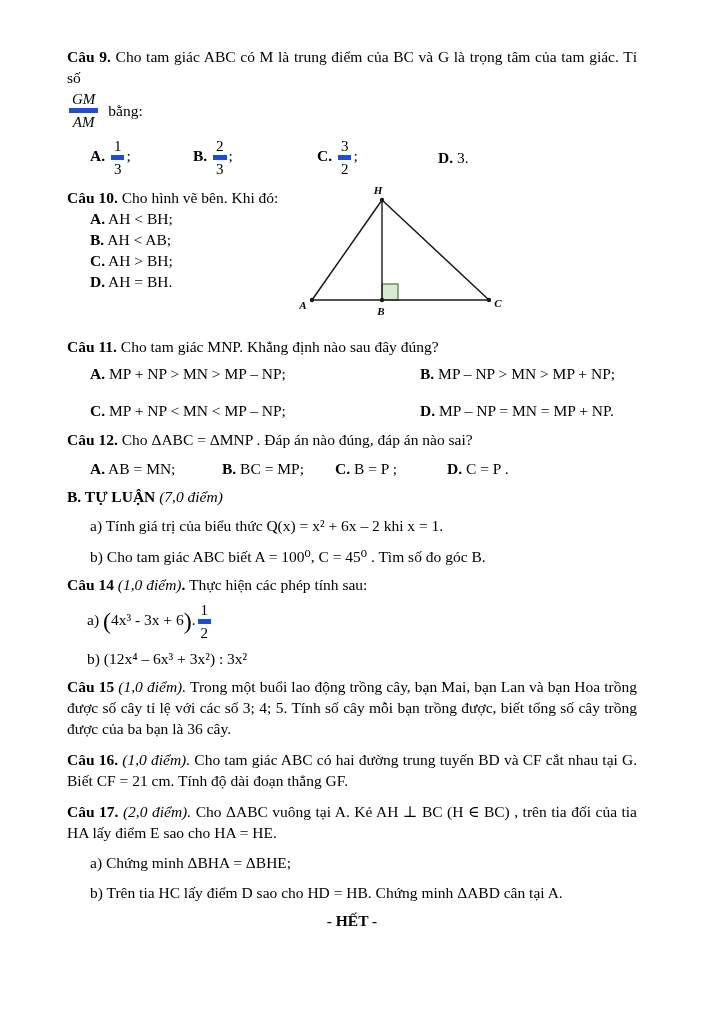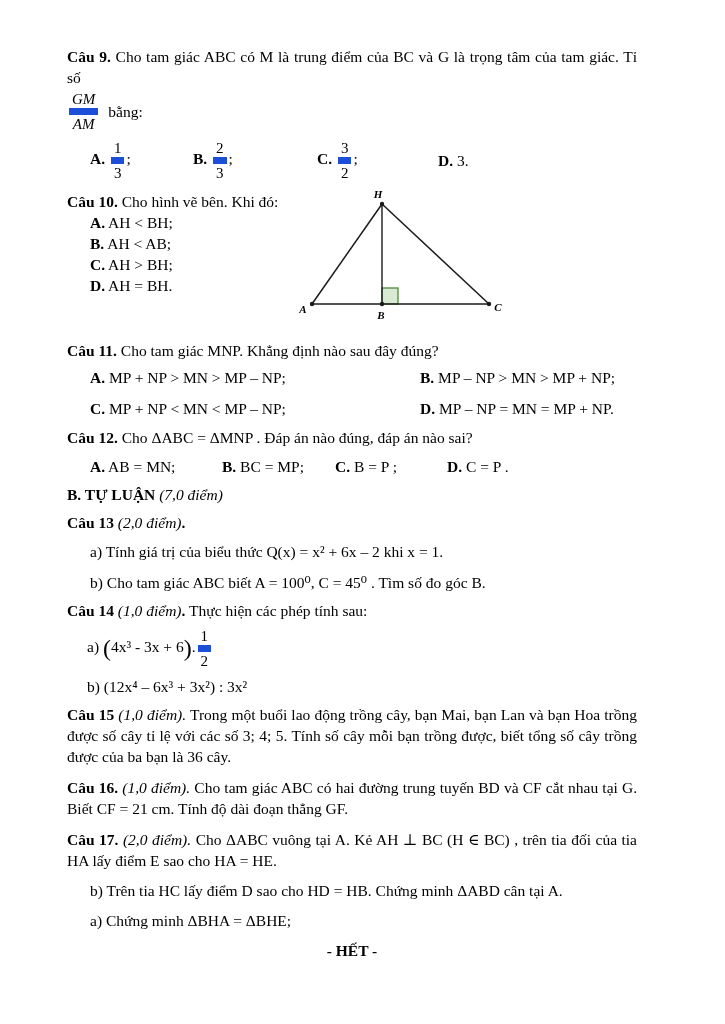--- a/index.html
+++ b/index.html
@@ -10,30 +10,30 @@
     font-size:15.5px; line-height:21px; color:#000;
   }
   .b { font-weight:bold; }
   .bi { font-weight:normal; font-style:italic; }
   .just { text-align:justify; }
   .qblock { margin-bottom:7px; }
   .indent { padding-left:23px; }
   
   .frac { display:inline-flex; flex-direction:column; text-align:center;
           vertical-align:middle; line-height:16px; font-size:15px; margin:0 2px; }
-  .frac .num { border-bottom:7px solid #1d4ed8; padding:0 3px 1px 3px; display:block; }
+  .frac .num { border-bottom:5px solid #1d4ed8; padding:0 3px 1px 3px; display:block; }
   .frac .den { padding-top:1px; display:block; }
   .frac.it { font-style:italic; }
   
   .optrow9 { display:grid; grid-template-columns:103px 124px 121px auto;
              padding-left:23px; margin:8px 0 10px 0; align-items:center; }
   .optrow12 { display:grid; grid-template-columns:132px 113px 112px auto;
               padding-left:23px; margin:8px 0 6px 0; }
   .grid11 { display:grid; grid-template-columns:330px auto;
-            padding-left:23px; row-gap:10px; margin:6px 0 8px 0; }
+            padding-left:23px; row-gap:16px; margin:6px 0 8px 0; }
   .optstack div { margin:0 0; }
   
   .q10wrap { display:flex; margin-bottom:6px; }
   .q10left { width:230px; flex:0 0 230px; }
   .q10fig { margin-left:0; margin-top:-4px; }
   
   .bigp { font-size:24px; font-weight:400; line-height:1; vertical-align:-4px; }
   .mathline { margin:7px 0; padding-left:20px; }
   .footer { text-align:center; font-weight:bold; margin-top:7px; }
   .fracline { margin:3px 0 2px 0; display:flex; align-items:center; gap:8px; }
@@ -146,24 +146,20 @@
       <span><span class="b">D.</span> <span>C = P .</span></span>
     </div>
   </div>
 
   <div class="qblock">
     <span class="b">B. TỰ LUẬN</span>
     <span class="bi">(7,0 điểm)</span>
   </div>
 
   <div class="qblock">
-    <div>
-      <span class="b">Câu 13</span>
-      <span class="bi">(2,0 điểm)</span><span class="b">.</span>
-    </div>
     <div class="indent" style="margin:8px 0;">a) Tính giá trị của biểu thức Q(x) =  x² + 6x – 2 khi x = 1.</div>
     <div class="indent" style="margin:10px 0 4px 0;">b) Cho tam giác ABC biết  A = 100⁰, C = 45⁰ . Tìm số đo góc B.</div>
   </div>
 
   <div class="qblock">
     <div>
       <span class="b">Câu 14</span>
       <span class="bi">(1,0 điểm)</span><span class="b">.</span>
       <span>Thực hiện các phép tính sau:</span>
     </div>
@@ -188,19 +184,19 @@
     <span class="bi">(1,0 điểm).</span>
     <span>Cho tam giác ABC có hai đường trung tuyến BD và CF cắt nhau tại G. Biết CF = 21 cm. Tính độ dài đoạn thẳng GF.</span>
   </div>
 
   <div>
     <div class="just" style="margin-top:10px;">
       <span class="b">Câu 17.</span>
       <span class="bi">(2,0 điểm).</span>
       <span>Cho ΔABC vuông tại A. Kẻ  AH ⊥ BC (H ∈ BC) ,  trên tia đối của tia HA lấy điểm E sao cho HA = HE.</span>
     </div>
+    <div class="indent" style="margin:9px 0;">a) Chứng minh ΔBHA = ΔBHE;</div>
     <div class="indent" style="margin:9px 0 0 0;">b) Trên tia HC lấy điểm D sao cho HD = HB. Chứng minh ΔABD cân tại A.</div>
-    <div class="indent" style="margin:9px 0;">a) Chứng minh ΔBHA = ΔBHE;</div>
   </div>
 
   <div class="footer">- HẾT -</div>
 
 </div>
 
 </body></html>

